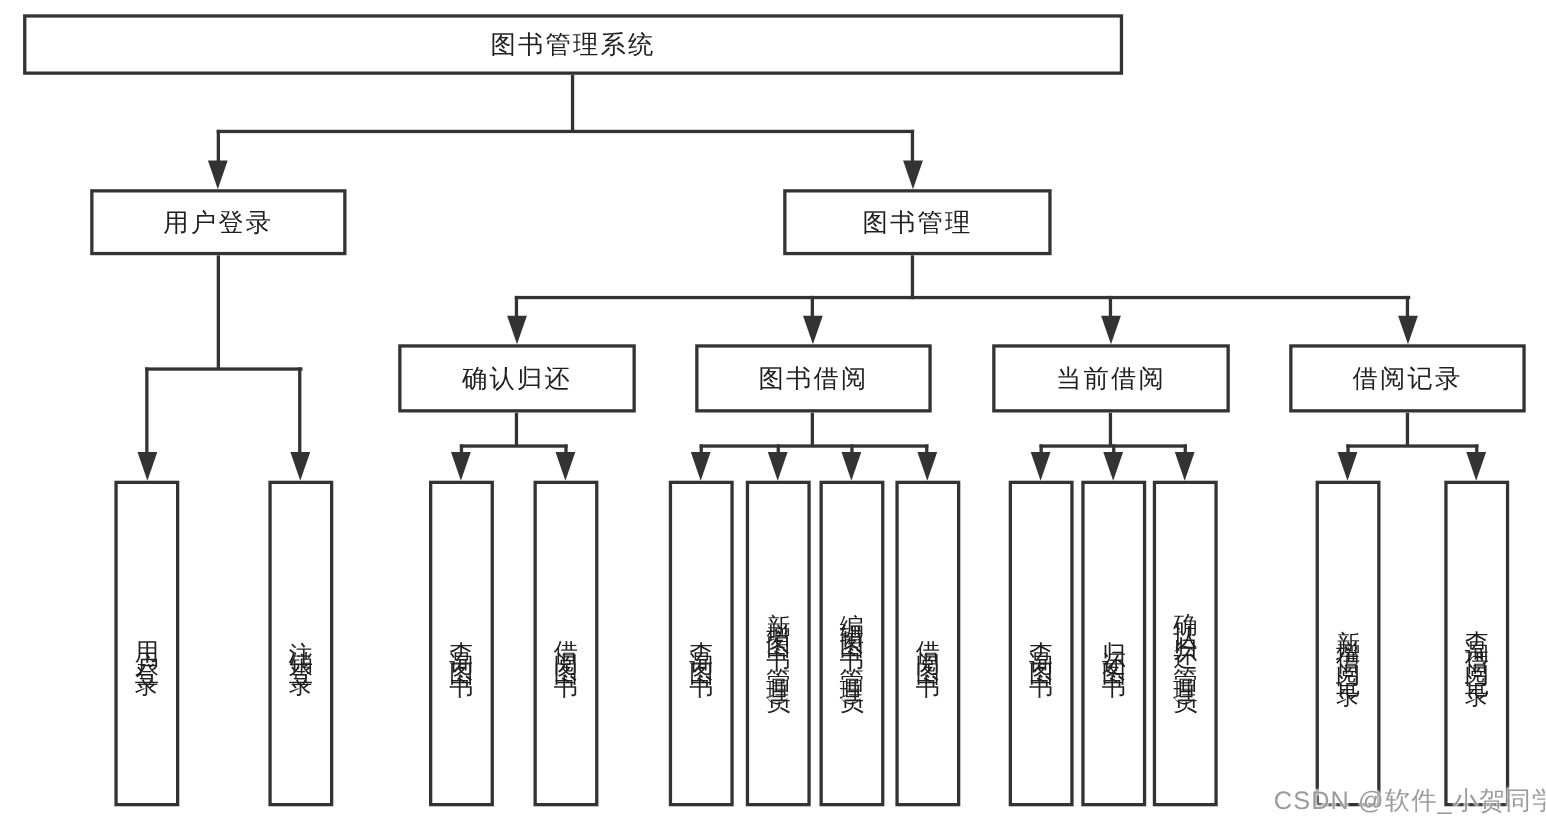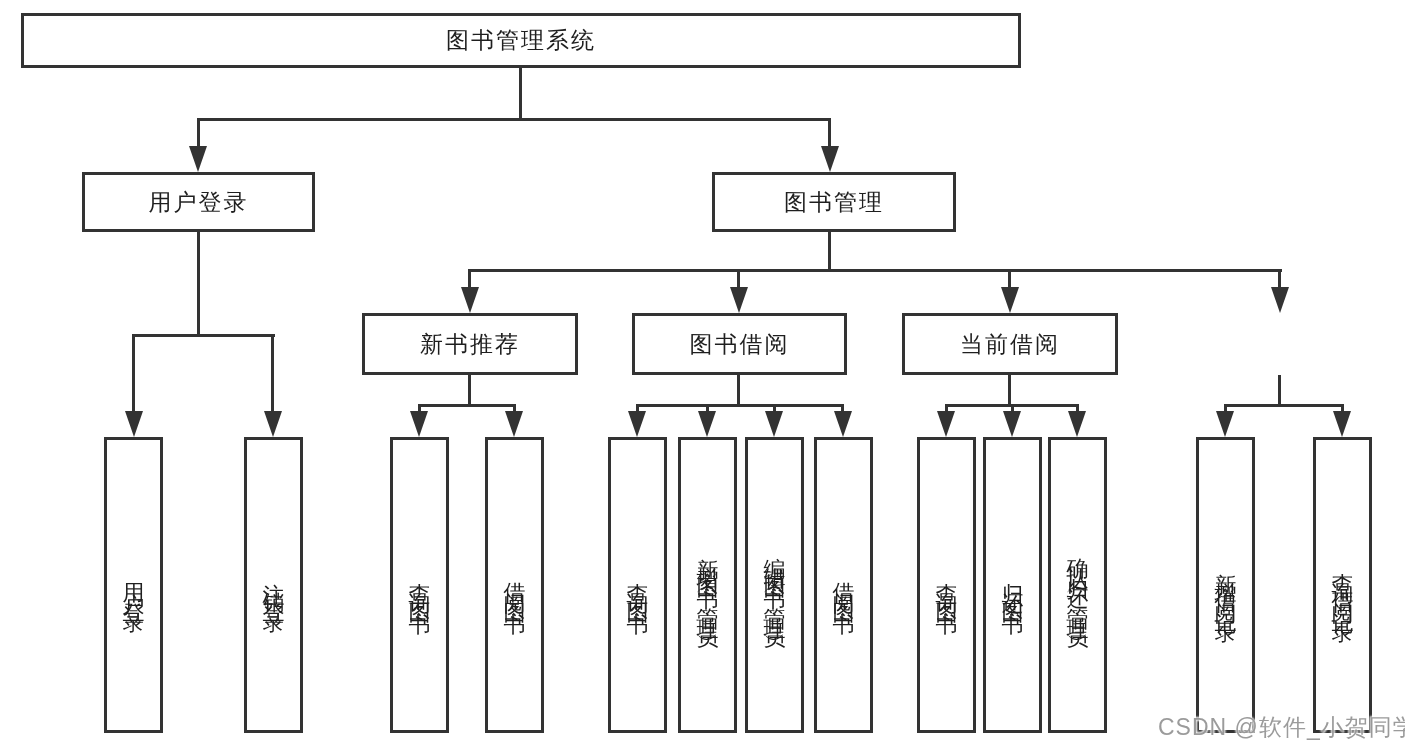--- a/index.html
+++ b/index.html
@@ -130,23 +130,24 @@
   <div class="line" style="left:1224px; top:404px; width:3px;   height:10px;"></div>
   <div class="line" style="left:1341px; top:404px; width:3px;   height:10px;"></div>
   <div class="arrow" style="left:1216px; top:411px;"></div>
   <div class="arrow" style="left:1333px; top:411px;"></div>
 
   <div class="node b-root">图书管理系统</div>
 
   <div class="node b-user-login">用户登录</div>
   <div class="node b-book-mgmt">图书管理</div>
 
-  <div class="node b-new-book-rec">新书推荐</div>
+  <div class="node b-new-book-rec">确认归还</div>
   <div class="node b-current-borrow">当前借阅</div>
   <div class="node b-book-borrow">图书借阅</div>
+  <div class="node b-borrow-records">借阅记录</div>
 
   <div class="node v-node leaf lf1">用户登录</div>
   <div class="node v-node leaf lf2">注销登录</div>
   <div class="node v-node leaf lf3">查询图书</div>
   <div class="node v-node leaf lf4">借阅图书</div>
   <div class="node v-node leaf lf5">查询图书</div>
   <div class="node v-node leaf lf6">新增图书（管理员）</div>
   <div class="node v-node leaf lf7">编辑图书（管理员）</div>
   <div class="node v-node leaf lf8">借阅图书</div>
   <div class="node v-node leaf lf9">查询图书</div>

